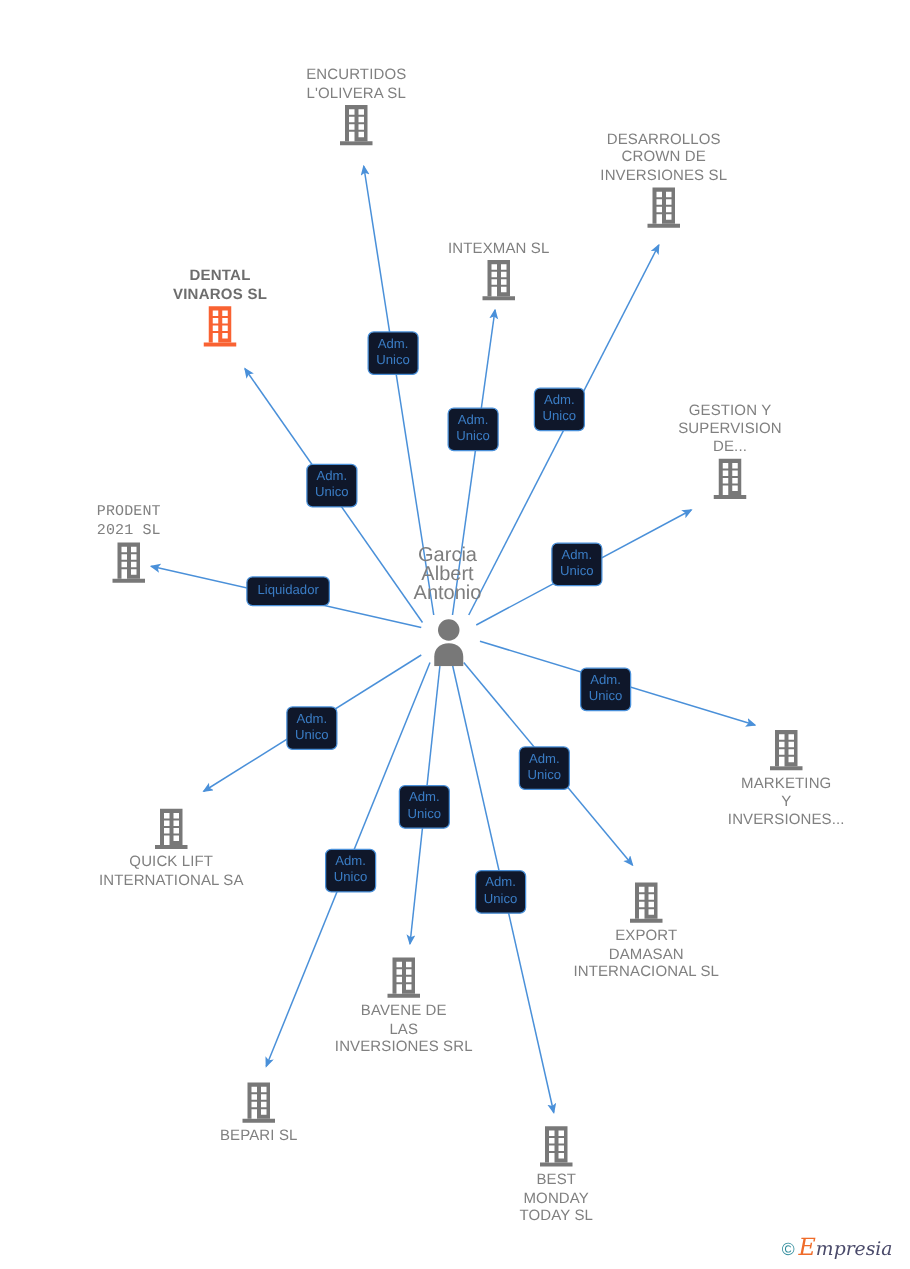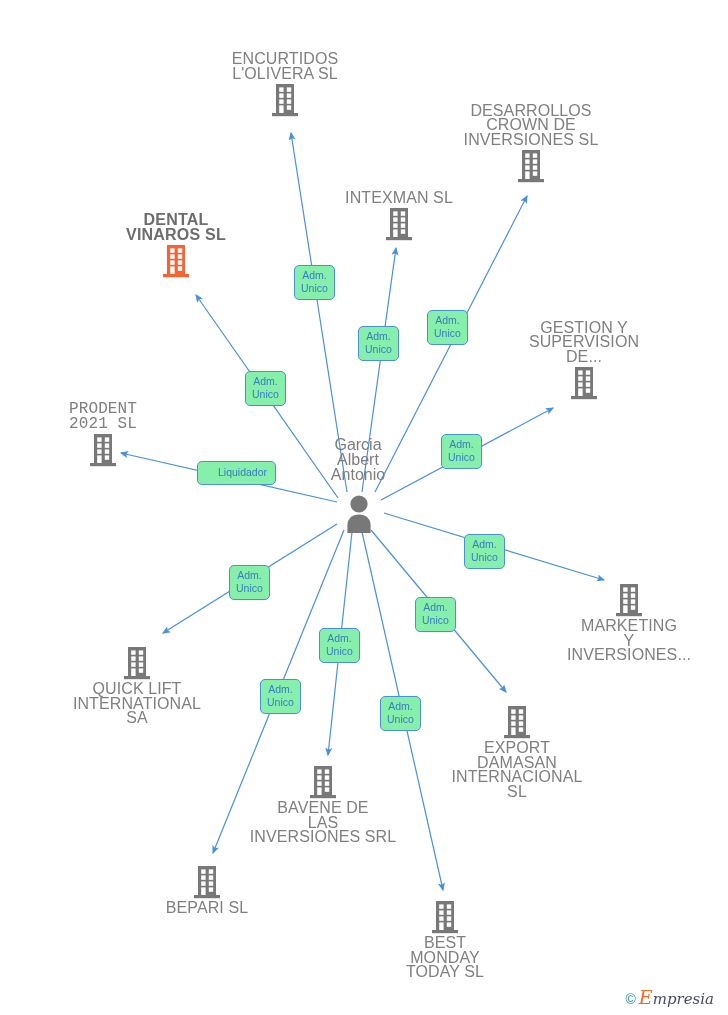--- a/index.html
+++ b/index.html
@@ -23,52 +23,52 @@
     pointer-events: none;
   }
   .node {
     position: absolute;
     width: 150px;
     margin-left: -75px;
     text-align: center;
     line-height: 14.5px;
   }
   .node-label {
-    font-size: 16px;
+    font-size: 12px;
     color: #808080;
     letter-spacing: 0.1px;
     white-space: pre-line;
   }
   .node-label.highlight {
     color: #6d6d6d;
     font-weight: bold;
     letter-spacing: 0.2px;
   }
   .node-icon {
     display: block;
     margin: 0 auto;
   }
   .node.label-above .node-label { margin-bottom: 2px; }
   .node.label-below .node-label { margin-top: 2px; }
 
   .edge-label {
     position: absolute;
-    background: #86efac;
+    background: #0f172a;
     border: 1px solid #4a90d9;
     border-radius: 5px;
     color: #3a7cc4;
     font-size: 10.5px;
     line-height: 13px;
     text-align: center;
     padding: 3px 6px 4px 6px;
     white-space: pre-line;
     box-sizing: border-box;
   }
   .edge-label.single {
-    padding: 4px 8px 5px 20px;
+    padding: 4px 8px 5px 8px;
     line-height: 13px;
   }
 
   .person-node {
     position: absolute;
   }
   .person-caption {
     position: absolute;
     width: 130px;
     margin-left: -65px;

